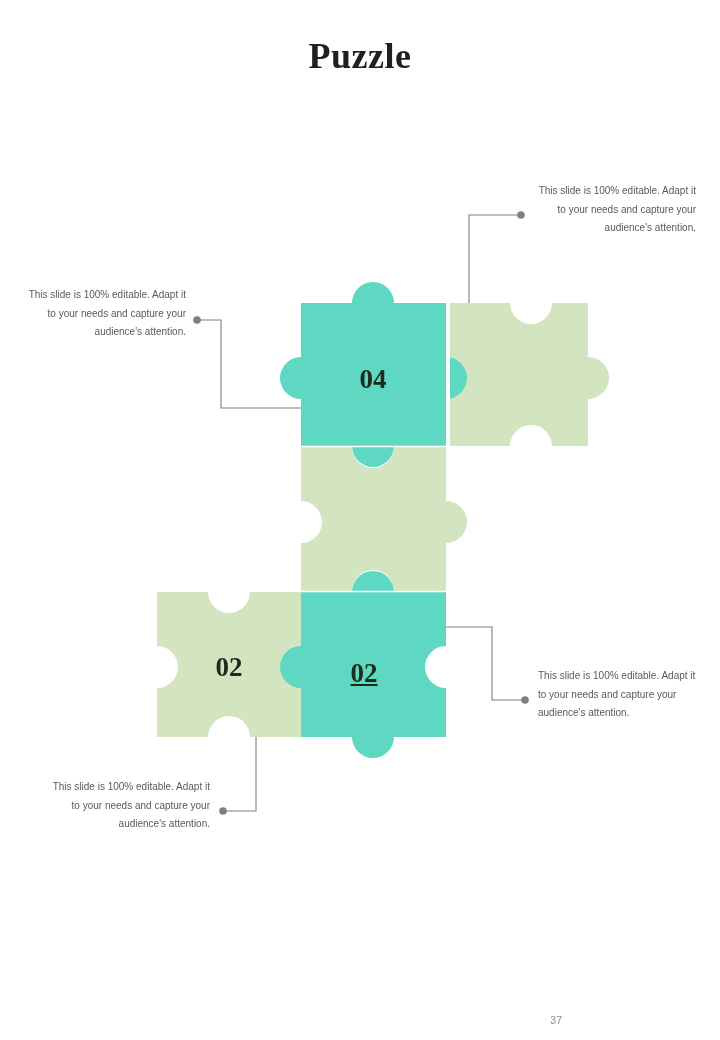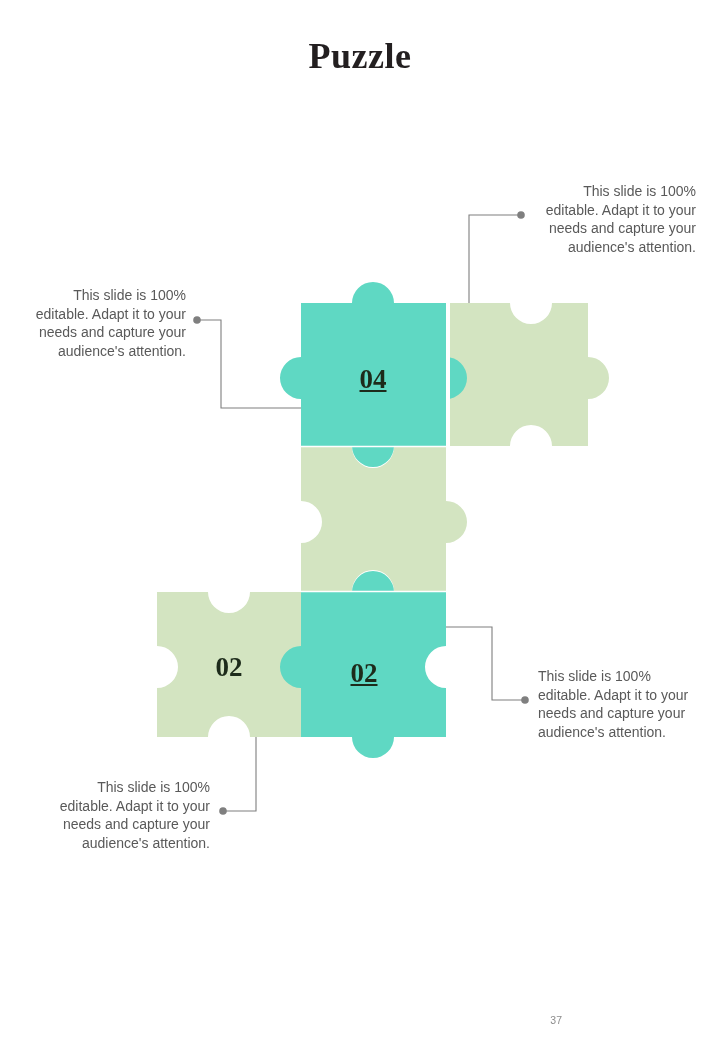--- a/index.html
+++ b/index.html
@@ -56,21 +56,21 @@
     color: #1d2b1b;
     text-align: center;
     width: 120px;
     line-height: 1;
   }
 
   
   .callout {
     position: absolute;
     font-family: "Liberation Sans", sans-serif;
-    font-size: 14px;
+    font-size: 10px;
     line-height: 18.5px;
     color: #595959;
     width: 162px;
   }
   .callout.align-right { text-align: right; }
   .callout.align-left  { text-align: left; }
 
   
   #page-number {
     position: absolute;
@@ -199,21 +199,21 @@
 
       <path d="M 301 592 L 301 737" stroke="#ffffff" stroke-width="0" fill="none"></path>
 
       <path d="M 301 446.5 L 446 446.5" stroke="#ffffff" stroke-width="1.4" fill="none"></path>
 
       <path d="M 301 591.5 L 446 591.5" stroke="#ffffff" stroke-width="1.4" fill="none"></path>
     </g>
 
   </svg>
 
-  <div class="piece-number" style="left:313px; top:366px;text-decoration:underline;">04</div>
+  <div class="piece-number" style="left:313px; top:366px;">04</div>
   <div class="piece-number" style="left:169px; top:654px;">02</div>
   <div class="piece-number" style="left:304px; top:660px;text-decoration:underline;">02</div>
 
   <div class="callout align-right" style="left:534px; top:182px; width:162px;">This slide is 100% editable. Adapt it to your needs and capture your audience's attention.</div>
 
   <div class="callout align-right" style="left:24px; top:286px; width:162px;">This slide is 100% editable. Adapt it to your needs and capture your audience's attention.</div>
 
   <div class="callout align-left" style="left:538px; top:667px; width:165px;">This slide is 100% editable. Adapt it to your needs and capture your audience's attention.</div>
 
   <div class="callout align-right" style="left:48px; top:778px; width:162px;">This slide is 100% editable. Adapt it to your needs and capture your audience's attention.</div>

